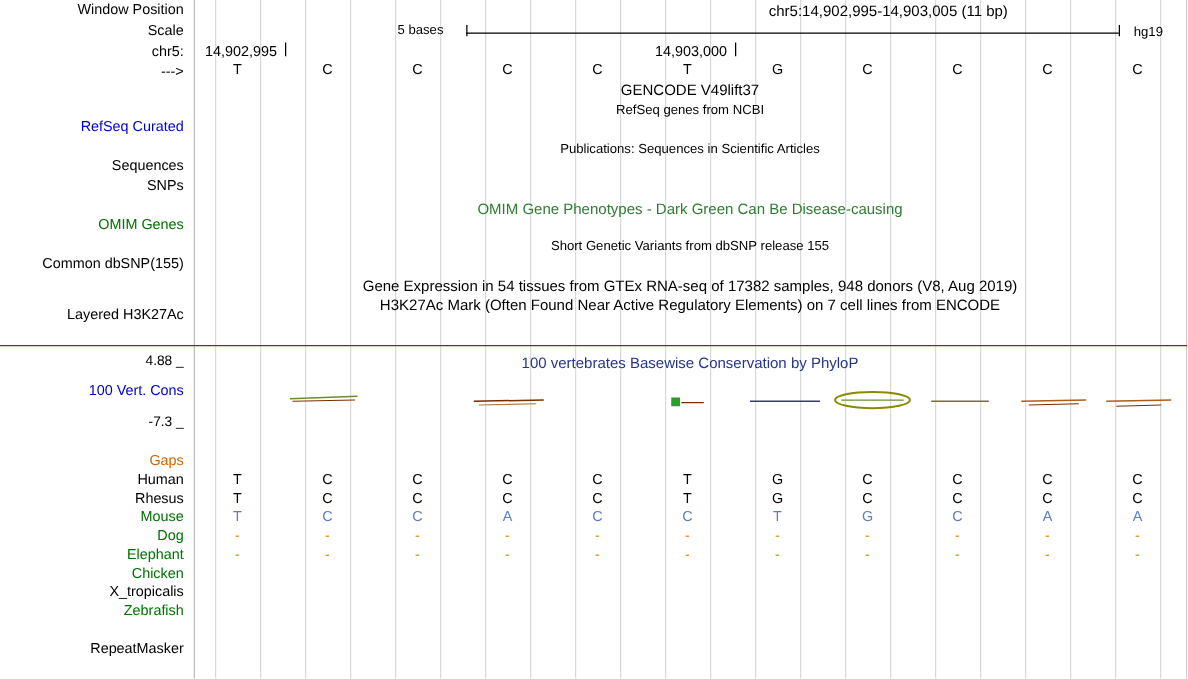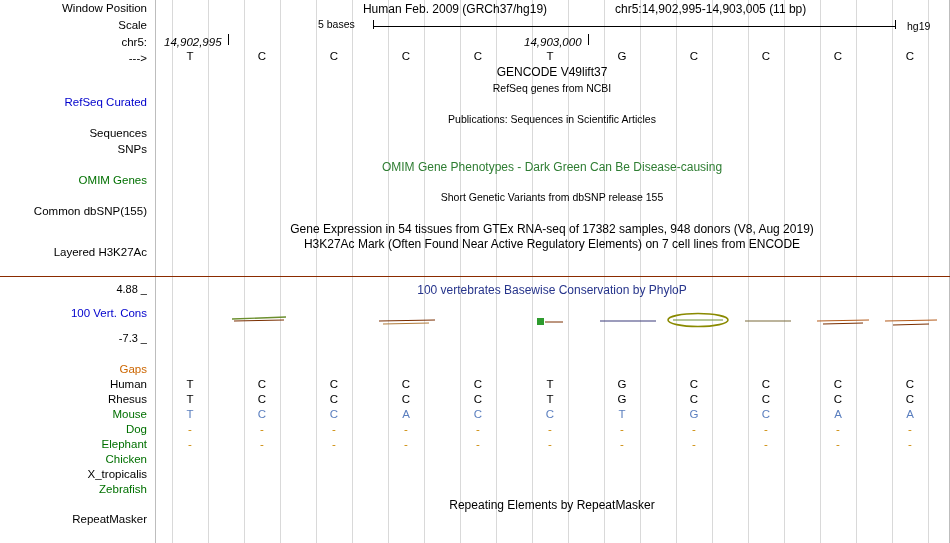--- a/index.html
+++ b/index.html
@@ -54,21 +54,21 @@
   .ttl.green  { color: #2e7d32; }
   .ttl.blue   { color: #1a237e; }
   .ttl.navy   { color: #26348b; }
 
   
   .scalebar { position: absolute; height: 1px; background: #000; }
   .tick { position: absolute; width: 1px; height: 9px; background: #000; }
 
   
   .postick { position: absolute; width: 1px; height: 11px; background: #000; }
-  .postxt { position: absolute; font-size: 11.5px; color: #000; white-space: nowrap; font-style: italic; }
+  .postxt { position: absolute; font-size: 11.5px; color: #000; white-space: nowrap; }
 
   
   .base {
     position: absolute;
     font-size: 11.5px;
     color: #000;
     transform: translateX(-50%);
     font-family: "Liberation Sans", sans-serif;
   }
 
@@ -135,21 +135,20 @@
     <div class="vgrid" style="left:521px"></div>
     <div class="vgrid" style="left:557px"></div>
     <div class="vgrid" style="left:593px"></div>
     <div class="vgrid" style="left:629px"></div>
     <div class="vgrid" style="left:665px"></div>
     <div class="vgrid" style="left:701px"></div>
     <div class="vgrid" style="left:737px"></div>
     <div class="vgrid" style="left:773px"></div>
     <div class="vgrid edge" style="left:794px"></div>
 
-    <div class="ttl c" style="left:300px; top:2px">Human Feb. 2009 (GRCh37/hg19)</div>
     <div class="ttl" style="left:460px; top:2px">chr5:14,902,995-14,903,005 (11 bp)</div>
 
     <div class="ttl small" style="left:163px; top:18px">5 bases</div>
     <div class="scalebar" style="left:218px; top:26px; width:522px"></div>
     <div class="tick" style="left:218px; top:20px"></div>
     <div class="tick" style="left:740px; top:20px"></div>
     <div class="ttl small" style="left:752px; top:20px">hg19</div>
 
     <div class="postxt" style="left:9px; top:36px">14,902,995</div>
     <div class="postick" style="left:73px; top:34px"></div>
@@ -263,19 +262,18 @@
     <div class="mbase m-gap" style="left:179px; top:438px">-</div>
     <div class="mbase m-gap" style="left:251px; top:438px">-</div>
     <div class="mbase m-gap" style="left:323px; top:438px">-</div>
     <div class="mbase m-gap" style="left:395px; top:438px">-</div>
     <div class="mbase m-gap" style="left:467px; top:438px">-</div>
     <div class="mbase m-gap" style="left:539px; top:438px">-</div>
     <div class="mbase m-gap" style="left:611px; top:438px">-</div>
     <div class="mbase m-gap" style="left:683px; top:438px">-</div>
     <div class="mbase m-gap" style="left:755px; top:438px">-</div>
 
-    <div class="ttl c" style="left:397px; top:498px">Repeating Elements by RepeatMasker</div>
 
   </div>
 
   <div class="hr" style="top:276px"></div>
 
 </div>
 
 </body></html>

